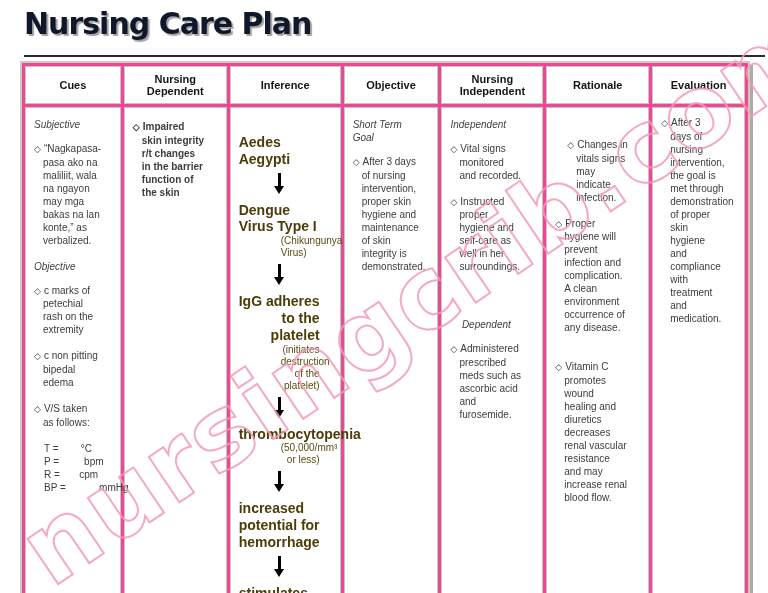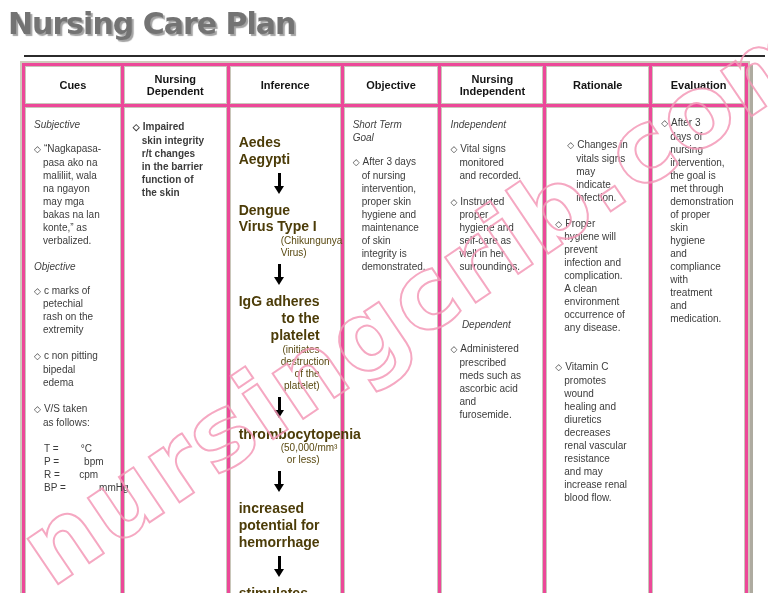--- a/index.html
+++ b/index.html
@@ -1,21 +1,21 @@
 <!DOCTYPE html>
 <html><head>
 <meta charset="utf-8">
 <style>
   * { margin:0; padding:0; box-sizing:border-box; }
   html,body { width:768px; height:593px; background:#ffffff; overflow:hidden; }
   body { font-family:"Liberation Sans", sans-serif; position:relative; }
 
   .page-title {
-    position:absolute; left:8px; top:6px;
-    font-size:30px; font-weight:bold; letter-spacing:-1px; color:#737373;
+    position:absolute; left:24px; top:6px;
+    font-size:30px; font-weight:bold; letter-spacing:-1px; color:#0f172a;
     text-shadow:2px 2px 1px #a3a3a3;
     font-family:"DejaVu Sans","Liberation Sans",sans-serif;
   }
   .title-rule { position:absolute; left:24px; top:55px; width:741px; height:2px; background:#2b2b2b; }
 
   table.ncp {
     position:absolute; left:20px; top:61px; width:730px;
     table-layout:fixed; border-collapse:separate; border-spacing:3px;
     background:#ec4899; border:2px solid #cfccbc;
     box-shadow:3px 4px 0 #aeaba0;

